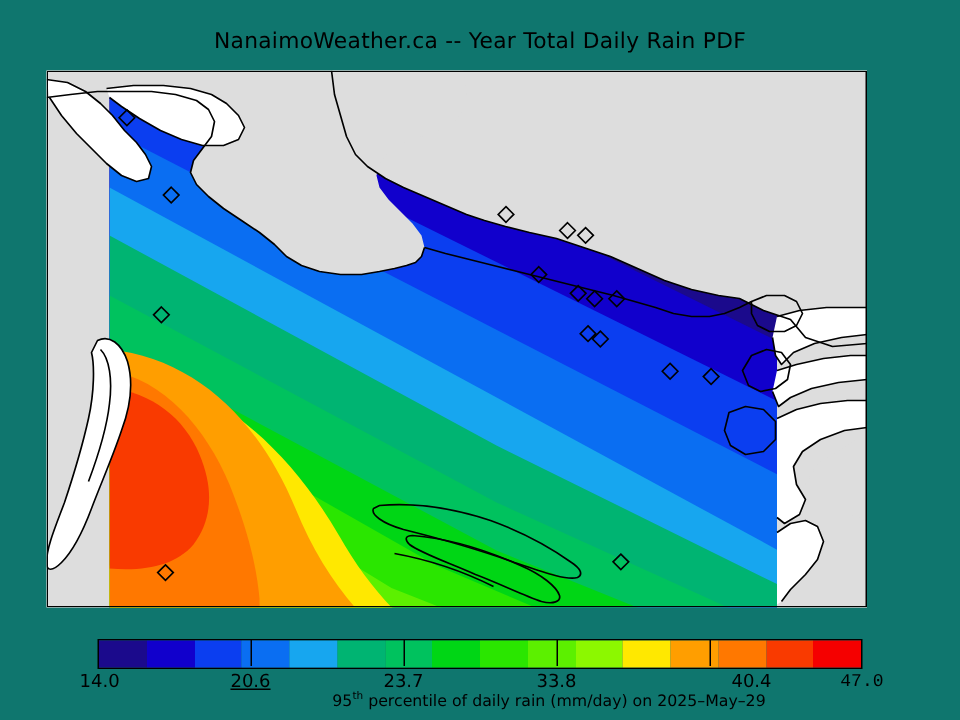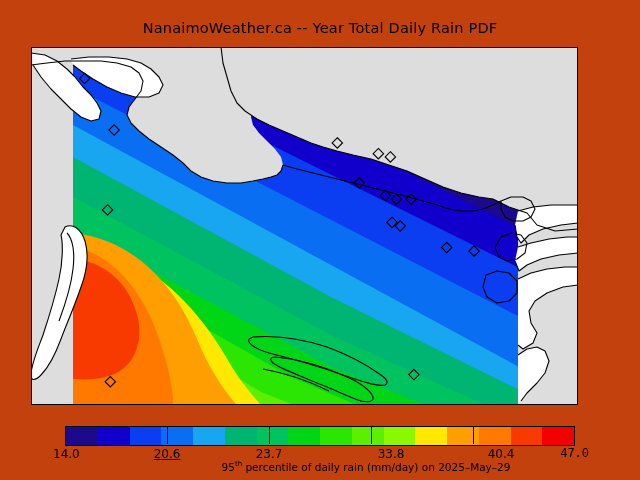--- a/index.html
+++ b/index.html
@@ -1,18 +1,18 @@
 <!DOCTYPE html>
 <html><head>
 <meta charset="utf-8">
 <style>
   html,body{margin:0;padding:0;background:#ffffff;}
   body{width:640px;height:480px;overflow:hidden;
        font-family:"DejaVu Sans","Liberation Sans",sans-serif;}
-  #root{position:relative;width:640px;height:480px;background:#c2410c;}
+  #root{position:relative;width:640px;height:480px;background:#0f766e;}
 
   #chart-title{
     position:absolute;left:0;top:20px;width:640px;text-align:center;
     font-size:14.5px;color:#000;letter-spacing:.2px;white-space:nowrap;
   }
 
   
   #map-panel{
     position:absolute;left:31px;top:47px;width:547px;height:358px;
     overflow:hidden;background:#ffffff;
@@ -241,21 +241,21 @@
       </div>
   <div class="cb-tick" style="left: 20%;"></div>
       <div class="cb-tick" style="left: 40%;"></div>
       <div class="cb-tick" style="left: 60%;"></div>
       <div class="cb-tick" style="left: 80%;"></div>
     </div>
   <div id="cb-labels">
       <span style="transform: translateX(0px); left: 28px;">14.0</span>
       <span style="left: 142px; text-decoration: underline;">20.6</span>
       <span style="left: 244px;">23.7</span>
-      <span style="left: 366px;">33.8</span>
+      <span style="left: 346px;">33.8</span>
       <span style="left: 476px;">40.4</span>
       <span style="transform: translateX(-100%); left: 564px; font-family: Liberation Mono, monospace;">47.0</span>
     </div>
 
   <div id="cb-caption">
     <span>95</span><sup>th</sup><span> percentile of daily rain (mm/day) on 2025–May–29</span>
   </div>
 
 </div>
 

